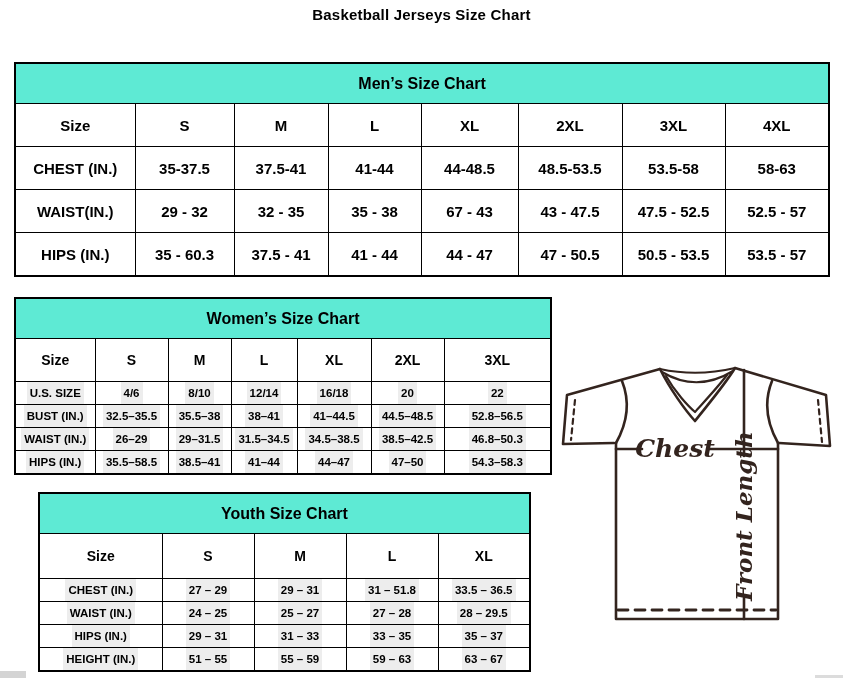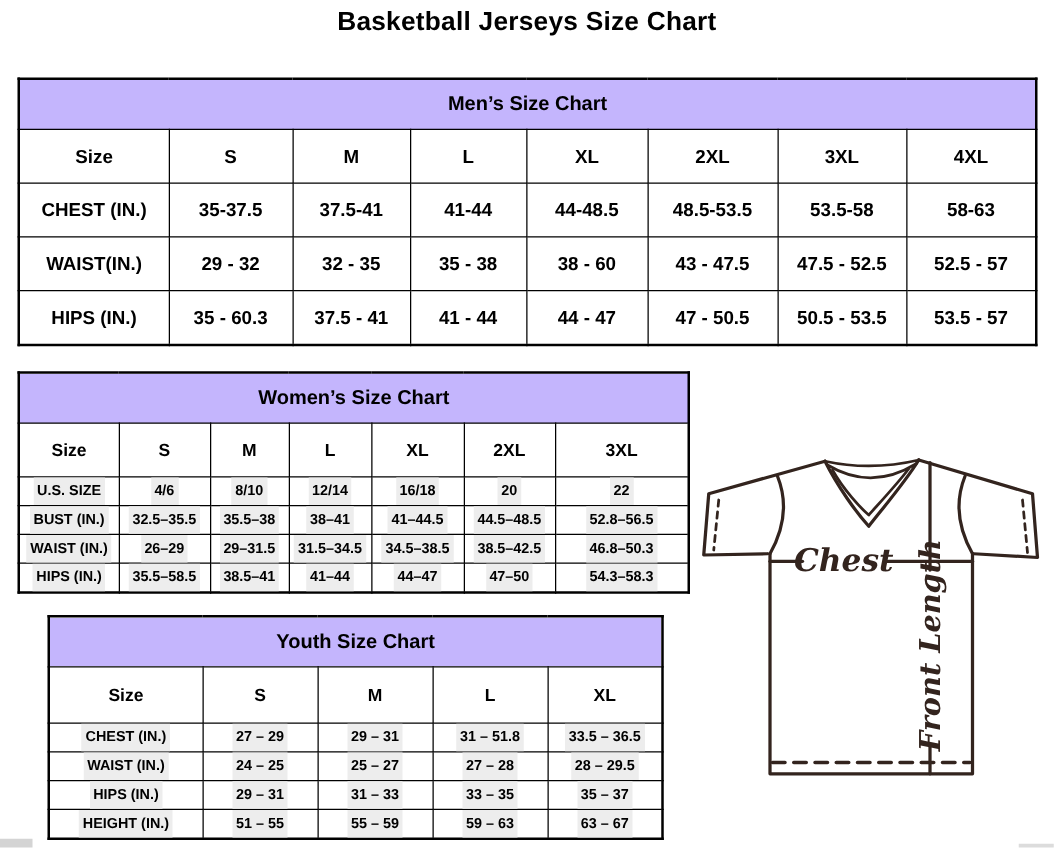--- a/index.html
+++ b/index.html
@@ -3,31 +3,31 @@
 <meta charset="utf-8">
 <style>
   html,body { margin:0; padding:0; }
   body {
     width:843px; height:679px; position:relative;
     background:#ffffff; overflow:hidden;
     font-family:"Liberation Sans", sans-serif; color:#000;
   }
   .page-title {
     position:absolute; top:6px; left:0; width:843px;
-    text-align:center; font-size:21px; font-weight:bold; letter-spacing:0.2px;
+    text-align:center; font-size:15px; font-weight:bold; letter-spacing:0.2px;
   }
   table.size-table {
     position:absolute; border-collapse:collapse; table-layout:fixed;
     background:#fff; border:2px solid #000;
   }
   .size-table th, .size-table td {
     border:1px solid #000; text-align:center; vertical-align:middle;
     font-weight:bold; padding:0; overflow:hidden; white-space:nowrap;
   }
-  .band td { background:#c4b5fd; font-size:16px; }
+  .band td { background:#5eead4; font-size:16px; }
   
   .men { left:14px; top:62px; width:814px; }
   .men .band td { height:39px; }
   .men .sizes th { height:42px; font-size:15px; }
   .men .data th, .men .data td { height:42px; font-size:15px; }
   
   .women { left:14px; top:297px; width:536px; }
   .women .band td { height:39px; }
   .women .sizes th { height:42px; font-size:14px; }
   .women .data th, .women .data td { height:22px; font-size:11.5px; }
@@ -89,21 +89,21 @@
     <td>44-48.5</td>
     <td>48.5-53.5</td>
     <td>53.5-58</td>
     <td>58-63</td>
   </tr>
   <tr class="data">
     <th>WAIST(IN.)</th>
     <td>29 - 32</td>
     <td>32 - 35</td>
     <td>35 - 38</td>
-    <td>38 - 60</td>
+    <td>67 - 43</td>
     <td>43 - 47.5</td>
     <td>47.5 - 52.5</td>
     <td>52.5 - 57</td>
   </tr>
   <tr class="data">
     <th>HIPS (IN.)</th>
     <td>35 - 60.3</td>
     <td>37.5 - 41</td>
     <td>41 - 44</td>
     <td>44 - 47</td>

